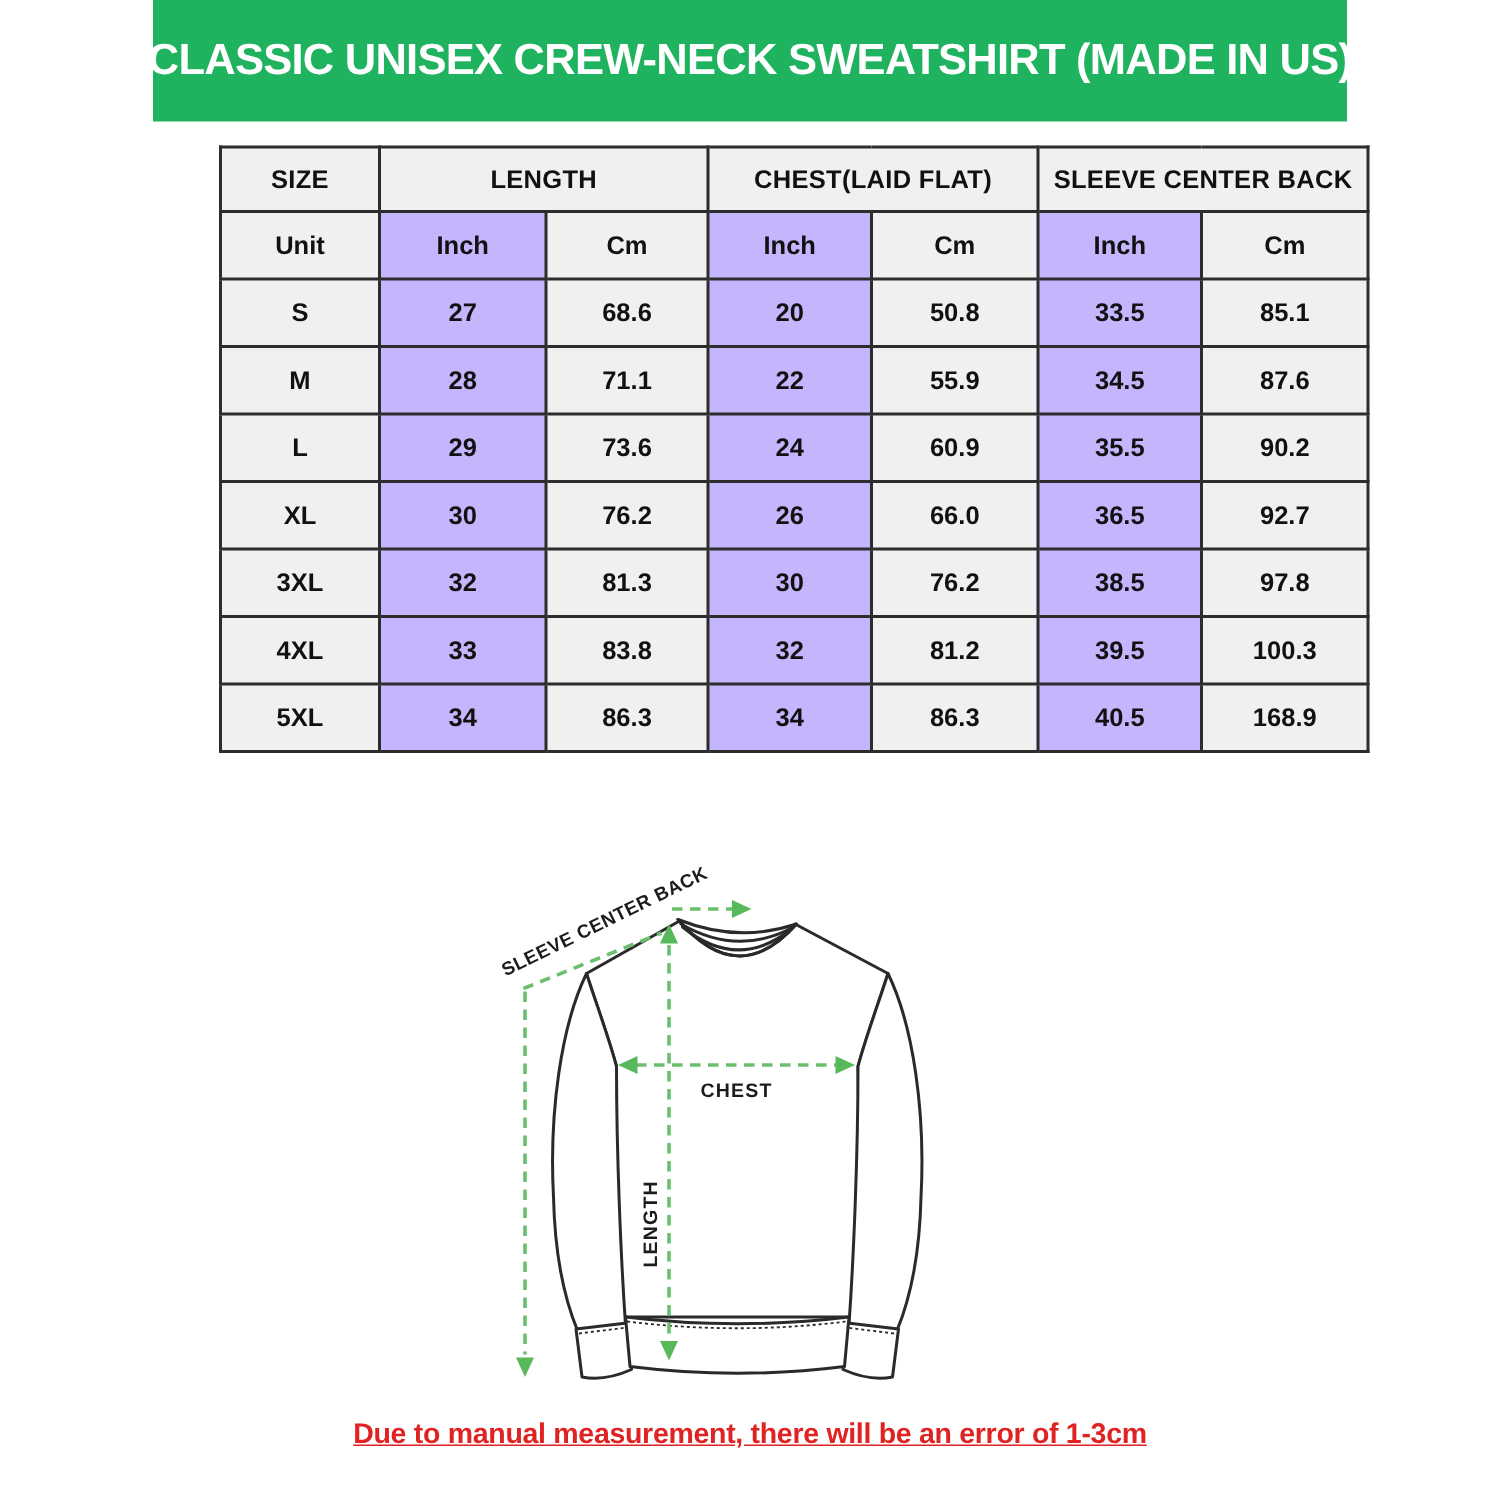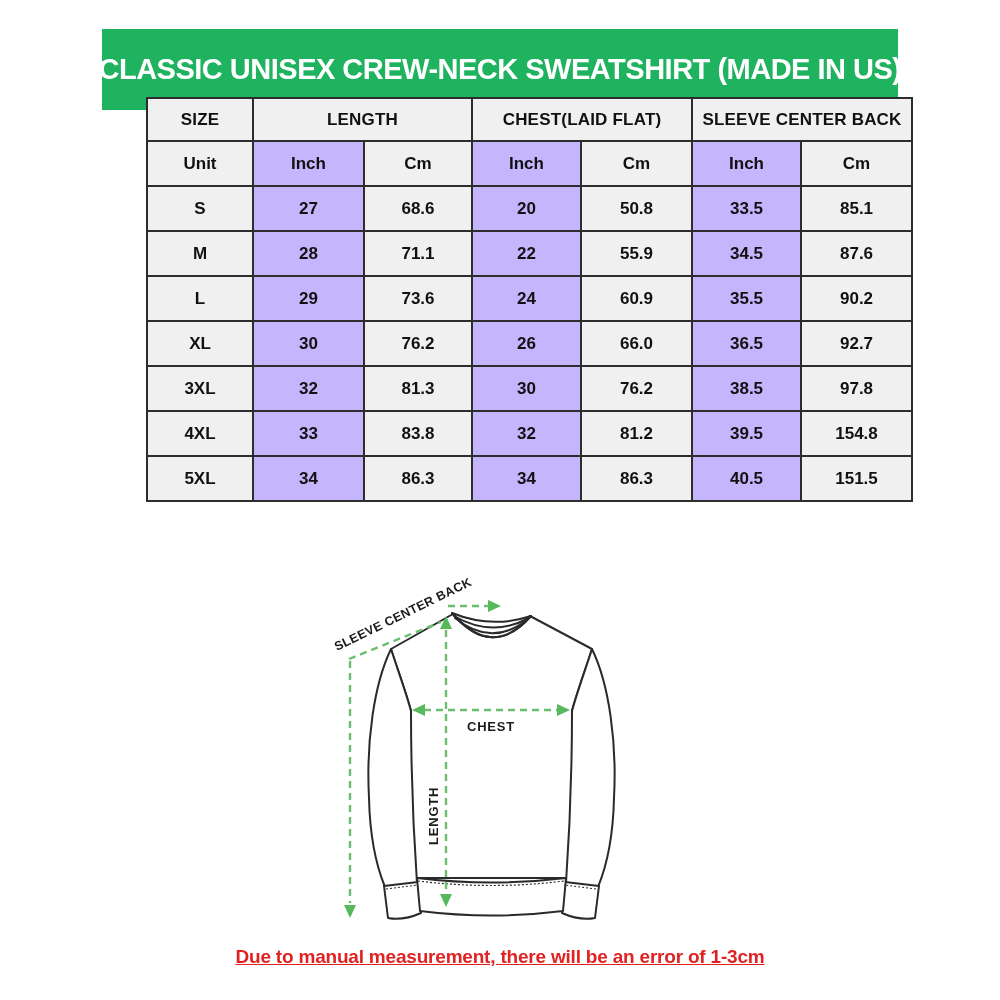--- a/index.html
+++ b/index.html
@@ -1,21 +1,21 @@
 <!DOCTYPE html>
 <html><head>
 <meta charset="utf-8">
 <style>
   html,body{margin:0;padding:0;background:#ffffff;}
   #page{position:relative;width:1000px;height:1000px;background:#ffffff;overflow:hidden;
         font-family:"Liberation Sans","DejaVu Sans",sans-serif;}
 
   
   .banner{position:absolute;left:102px;top:0;width:796px;height:81px;
-          display:flex;align-items:center;justify-content:center;margin-top:29px;}
+          display:flex;align-items:center;justify-content:center;}
   .banner h1{margin:0;font-size:29px;font-weight:bold;letter-spacing:-0.5px;
              color:#ffffff;white-space:nowrap;}
 
   
   table.size-table{position:absolute;left:118px;top:97px;width:765px;
                    border-collapse:collapse;table-layout:fixed;margin-left:28px;}
   .size-table td,.size-table th{border:2px solid #2d2d2d;text-align:center;
                    vertical-align:middle;font-weight:bold;color:#111;
                    font-size:17px;padding:0;}
   .size-table tr{height:45px;}
@@ -115,30 +115,30 @@
           <td class="plain">38.5</td>
           <td class="shade">97.8</td>
         </tr>
         <tr>
           <td class="shade">4XL</td>
           <td class="plain">33</td>
           <td class="shade">83.8</td>
           <td class="plain">32</td>
           <td class="shade">81.2</td>
           <td class="plain">39.5</td>
-          <td class="shade">154.8</td>
+          <td class="shade">100.3</td>
         </tr>
         <tr>
           <td class="shade">5XL</td>
           <td class="plain">34</td>
           <td class="shade">86.3</td>
           <td class="plain">34</td>
           <td class="shade">86.3</td>
           <td class="plain">40.5</td>
-          <td class="shade">151.5</td>
+          <td class="shade">168.9</td>
         </tr>
       </tbody>
   </table>
 
   <svg id="diagram" width="300" height="360" viewBox="320 578 300 360">
     <g stroke="#2a2a2a" stroke-width="2" fill="#ffffff" stroke-linejoin="round" stroke-linecap="round">
 
       <path d="M453,614 Q492,656 530,616 L592,649 C586,668 577,692 572,711
                C574,790 571,840 567,878 L416,878 C412,840 409,790 411,711
                C406,692 397,668 391,649 Z"></path>

